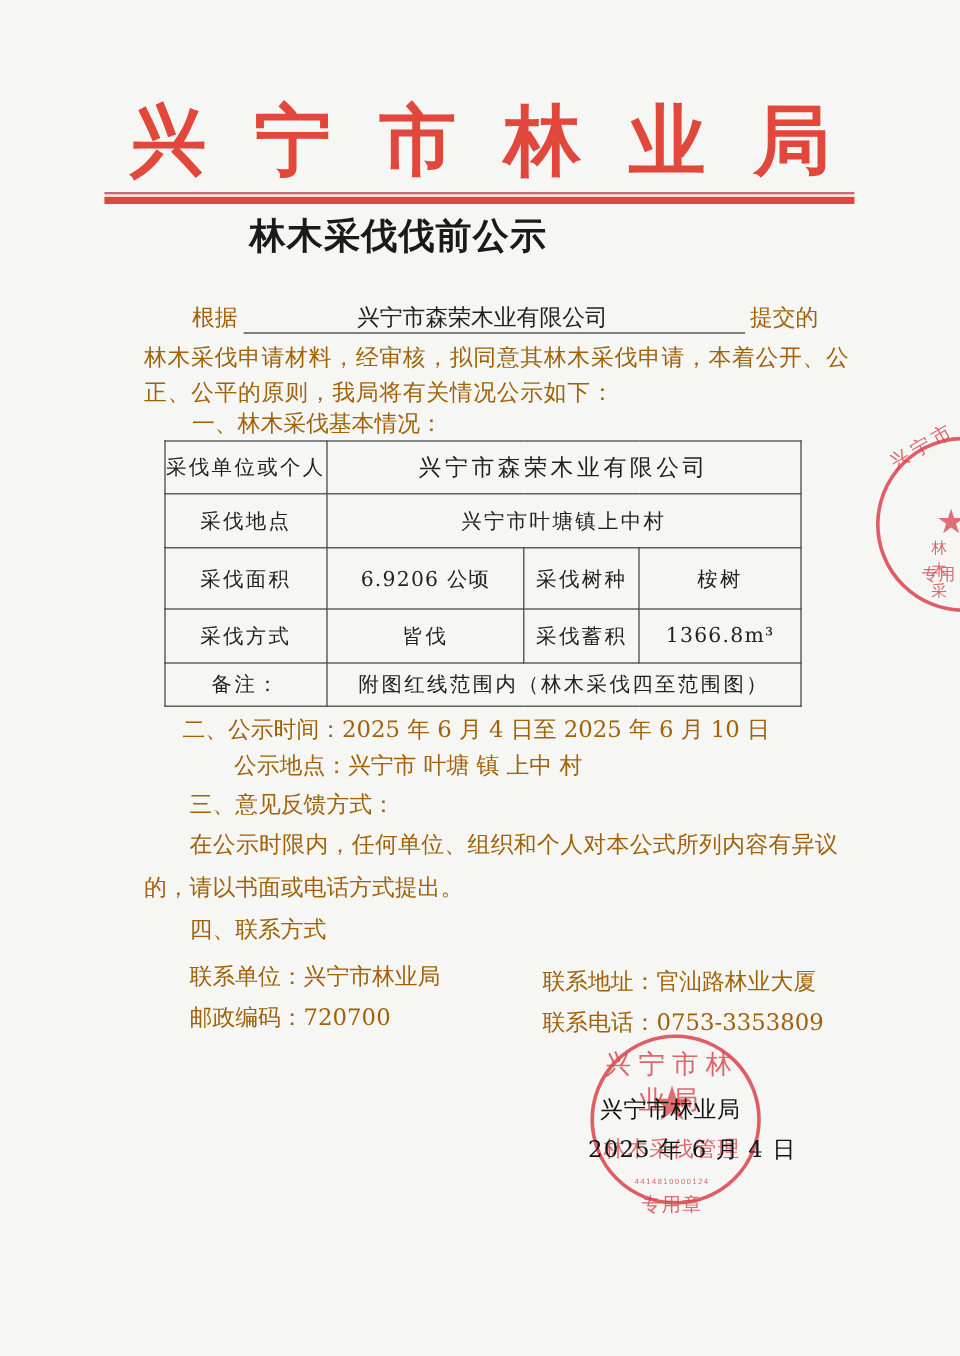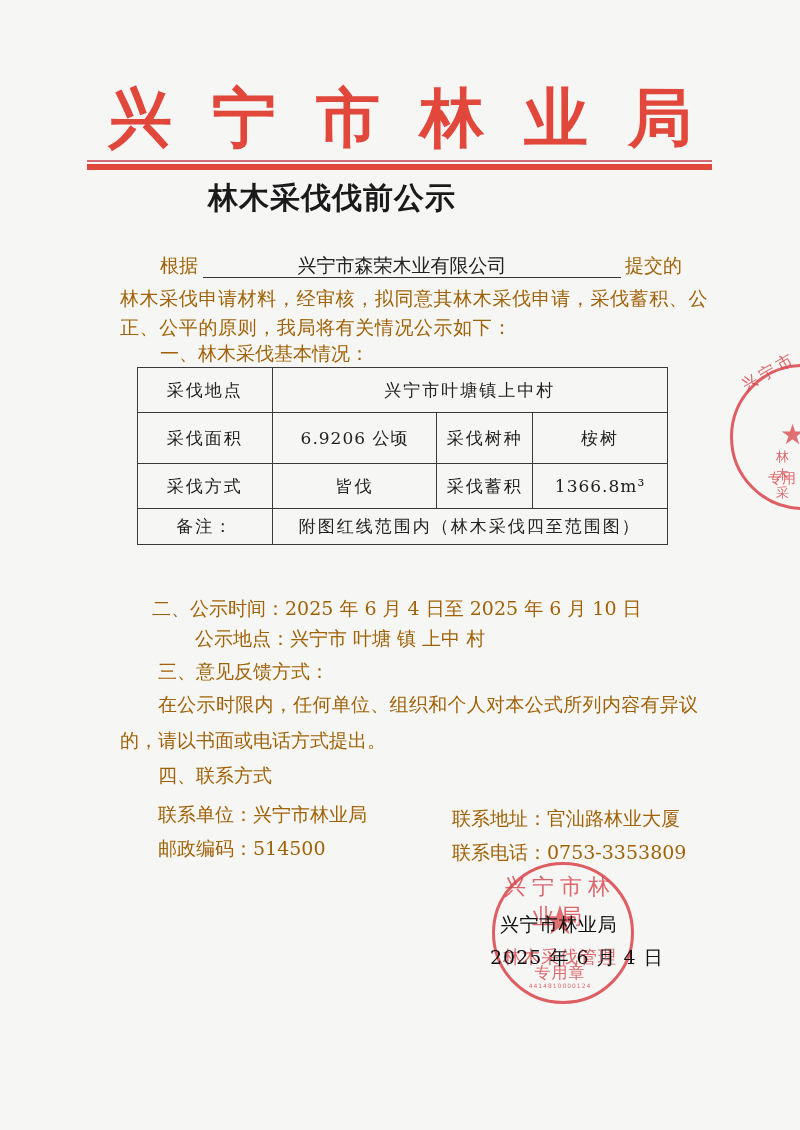--- a/index.html
+++ b/index.html
@@ -118,33 +118,37 @@
 <div class="abs rule-thin"></div>
 <div class="abs rule-thick"></div>
 
 <div class="abs doc-title">林木采伐伐前公示</div>
 
 <div class="abs p" style="left:160px; top:251px;">根据</div>
 <div class="abs underline-field">
   <span>兴宁市森荣木业有限公司</span>
 </div>
 <div class="abs p" style="left:625px; top:251px;">提交的</div>
-<div class="abs p" style="left:120px; top:284px; letter-spacing:0.6px;">林木采伐申请材料，经审核，拟同意其林木采伐申请，采伐蓄积、公</div>
+<div class="abs p" style="left:120px; top:284px; letter-spacing:0.6px;">林木采伐申请材料，经审核，拟同意其林木采伐申请，本着公开、公</div>
 <div class="abs p" style="left:120px; top:313px; letter-spacing:0.6px;">正、公平的原则，我局将有关情况公示如下：</div>
 
 <div class="abs p" style="left:160px; top:339px;">一、林木采伐基本情况：</div>
 
 <table class="info">
   <colgroup>
     <col style="width:135px">
     <col style="width:165px">
     <col style="width:96px">
     <col style="width:135px">
   </colgroup>
   <tbody>
+      <tr style="height:44px">
+    <td>采伐单位或个人</td>
+    <td colspan="3" class="val-lg">兴宁市森荣木业有限公司</td>
+  </tr>
   <tr style="height:45px">
     <td>采伐地点</td>
     <td colspan="3">兴宁市叶塘镇上中村</td>
   </tr>
   <tr style="height:51px">
     <td>采伐面积</td>
     <td style="letter-spacing:1px">6.9206 公顷</td>
     <td>采伐树种</td>
     <td>桉树</td>
   </tr>
@@ -164,28 +168,28 @@
 <div class="abs p" style="left:152px; top:594px;">二、公示时间：2025 年 6 月 4 日至 2025 年 6 月 10 日</div>
 <div class="abs p" style="left:195px; top:624px;">公示地点：兴宁市 叶塘 镇 上中 村</div>
 
 <div class="abs p" style="left:158px; top:657px;">三、意见反馈方式：</div>
 <div class="abs p" style="left:158px; top:690px; letter-spacing:0.3px;">在公示时限内，任何单位、组织和个人对本公式所列内容有异议</div>
 <div class="abs p" style="left:120px; top:726px;">的，请以书面或电话方式提出。</div>
 
 <div class="abs p" style="left:158px; top:761px;">四、联系方式</div>
 <div class="abs p" style="left:158px; top:800px;">联系单位：兴宁市林业局</div>
 <div class="abs p" style="left:452px; top:804px;">联系地址：官汕路林业大厦</div>
-<div class="abs p" style="left:158px; top:834px;">邮政编码：514500</div>
+<div class="abs p" style="left:158px; top:834px;">邮政编码：720700</div>
 <div class="abs p" style="left:452px; top:838px;">联系电话：0753-3353809</div>
 
 <div class="abs seal" style="left:492px; top:862px; width:136px; height:136px;"></div>
 <div class="abs seal-text" style="left:492px; top:872px; width:136px; text-align:center; font-size:22px; letter-spacing:6px;">兴宁市林业局</div>
 <div class="abs seal-star" style="left:540px; top:900px; width:40px; text-align:center;">★</div>
 <div class="abs seal-text" style="left:492px; top:945px; width:136px; text-align:center; font-size:18px; letter-spacing:1px;">林木采伐管理</div>
-<div class="abs seal-text" style="left:492px; top:963px; width:136px; text-align:center; font-size:16px; letter-spacing:1px;">专用章</div>
+<div class="abs seal-text" style="left:492px; top:994px; width:136px; text-align:center; font-size:16px; letter-spacing:1px;">专用章</div>
 <div class="abs seal-text" style="left:492px; top:982px; width:136px; text-align:center; font-size:6px; letter-spacing:1px;">4414810000124</div>
 
 <div class="abs sign" style="left:500px; top:912px; letter-spacing:0.5px;">兴宁市林业局</div>
 <div class="abs sign" style="left:490px; top:945px; letter-spacing:1px;">2025 年 6 月 4 日</div>
 
 <div class="abs seal" style="left:730px; top:364px; width:140px; height:140px;"></div>
 <div class="abs seal-text" style="left:738px; top:378px; width:70px; font-size:16px; letter-spacing:4px; transform:rotate(-30deg); transform-origin:left top;">兴宁市</div>
 <div class="abs seal-star" style="left:780px; top:415px; font-size:28px;">★</div>
 <div class="abs seal-text" style="left:776px; top:448px; font-size:13px;">林木采</div>
 <div class="abs seal-text" style="left:768px; top:470px; font-size:14px;">专用</div>

